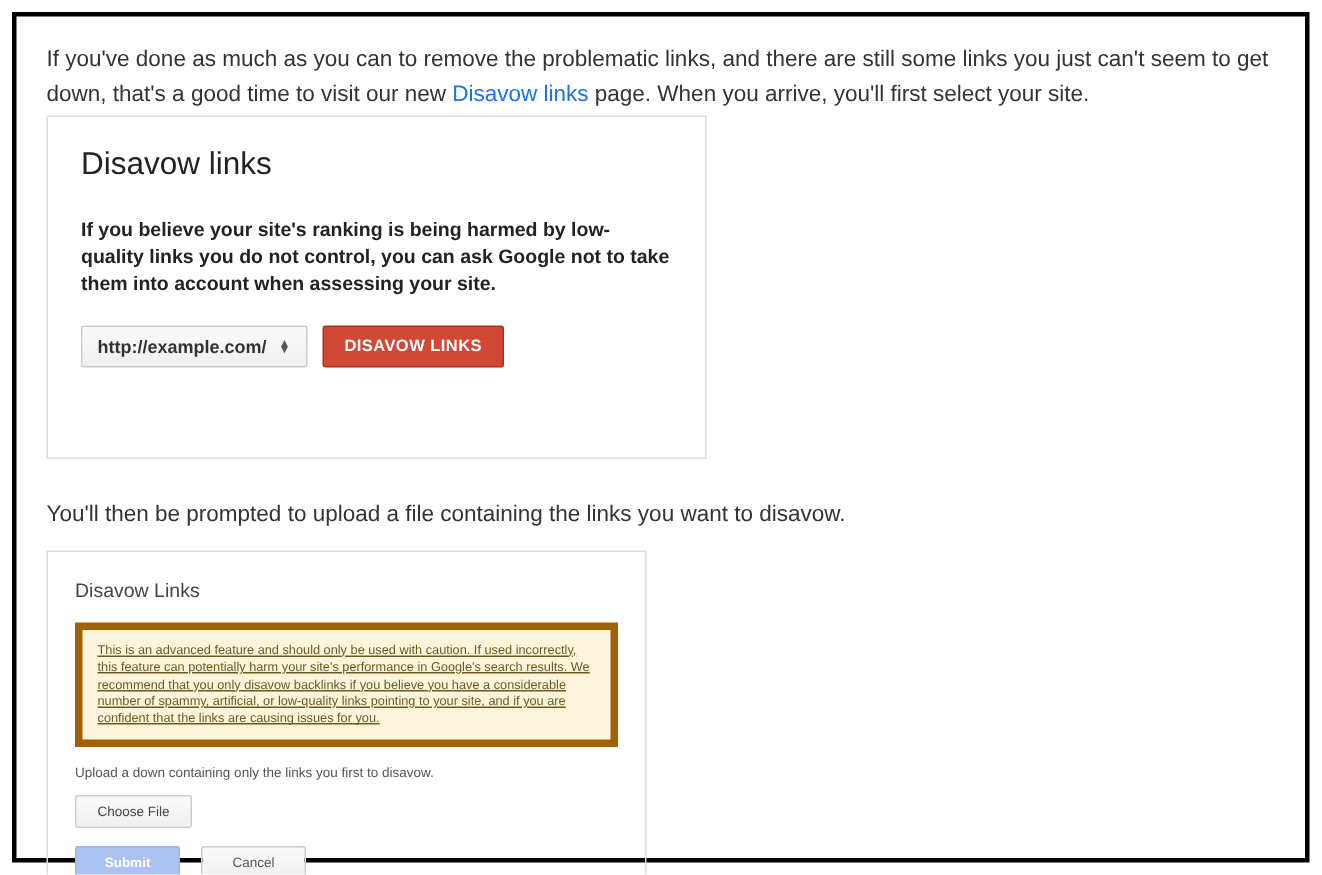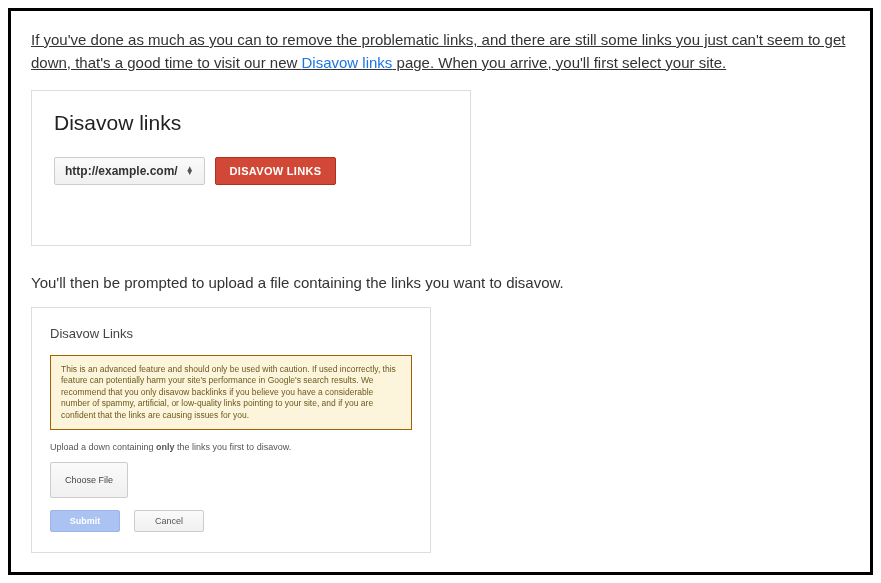--- a/index.html
+++ b/index.html
@@ -12,22 +12,21 @@
       border: 3px solid #000;
       width: 865px;
       height: 567px;
       padding: 18px 20px;
       background: #fff;
     }
     .intro {
       font-size: 15px;
       color: #333;
       line-height: 1.5;
-      margin-bottom: 16px;
-      text-decoration: underline;
+      margin-bottom: 3px;
     }
     .intro a {
       color: #1a73e8;
       text-decoration: none;
     }
     .card {
       border: 1px solid #ddd;
       background: #fff;
       width: 440px;
       padding: 20px 22px 60px 22px;
@@ -90,37 +89,38 @@
       width: 400px;
       padding: 18px 18px 20px 18px;
     }
     .card2-title {
       font-size: 13px;
       color: #444;
       margin-bottom: 14px;
     }
     .warning-box {
       background: #fdf5db;
-      border: 1px solid #a16207;
+      border: 5px solid #a16207;
       padding: 8px 10px;
       font-size: 8.5px;
       color: #6a5a1f;
       line-height: 1.35;
       margin-bottom: 12px;
+      text-decoration: underline;
     }
     .upload-line {
       font-size: 9px;
       color: #555;
       margin-bottom: 10px;
     }
-    .upload-line b { font-weight: bold; }
+    .upload-line b { font-weight: normal; }
     .btn-grey {
       background: linear-gradient(#fafafa,#f0f0f0);
       border: 1px solid #ccc;
-      height: 36px;
+      height: 22px;
       padding: 0 14px;
       font-size: 9px;
       color: #444;
       border-radius: 2px;
       cursor: pointer;
     }
     .actions-row { display: flex; gap: 14px; margin-top: 12px; }
     .btn-blue {
       background: #aac3f2;
       border: 1px solid #9bb5e6;
@@ -147,20 +147,21 @@
 <body>
 
 <div class="page">
 
   <p class="intro">
     <span>If you've done as much as you can to remove the problematic links, and there are still some links you just can't seem to get down, that's a good time to visit our new </span><a href="#">Disavow links</a><span> page. When you arrive, you'll first select your site.</span>
   </p>
 
   <div class="card">
     <div class="card-title">Disavow links</div>
+    <div class="card-desc">If you believe your site's ranking is being harmed by low-quality links you do not control, you can ask Google not to take them into account when assessing your site.</div>
     <div class="controls-row">
       <div class="site-select">
         <span>http://example.com/</span>
         <span class="select-arrows">
           <span>▲</span>
             <span>▼</span>
         </span>
       </div>
       <button class="btn-red">DISAVOW LINKS</button>
     </div>

